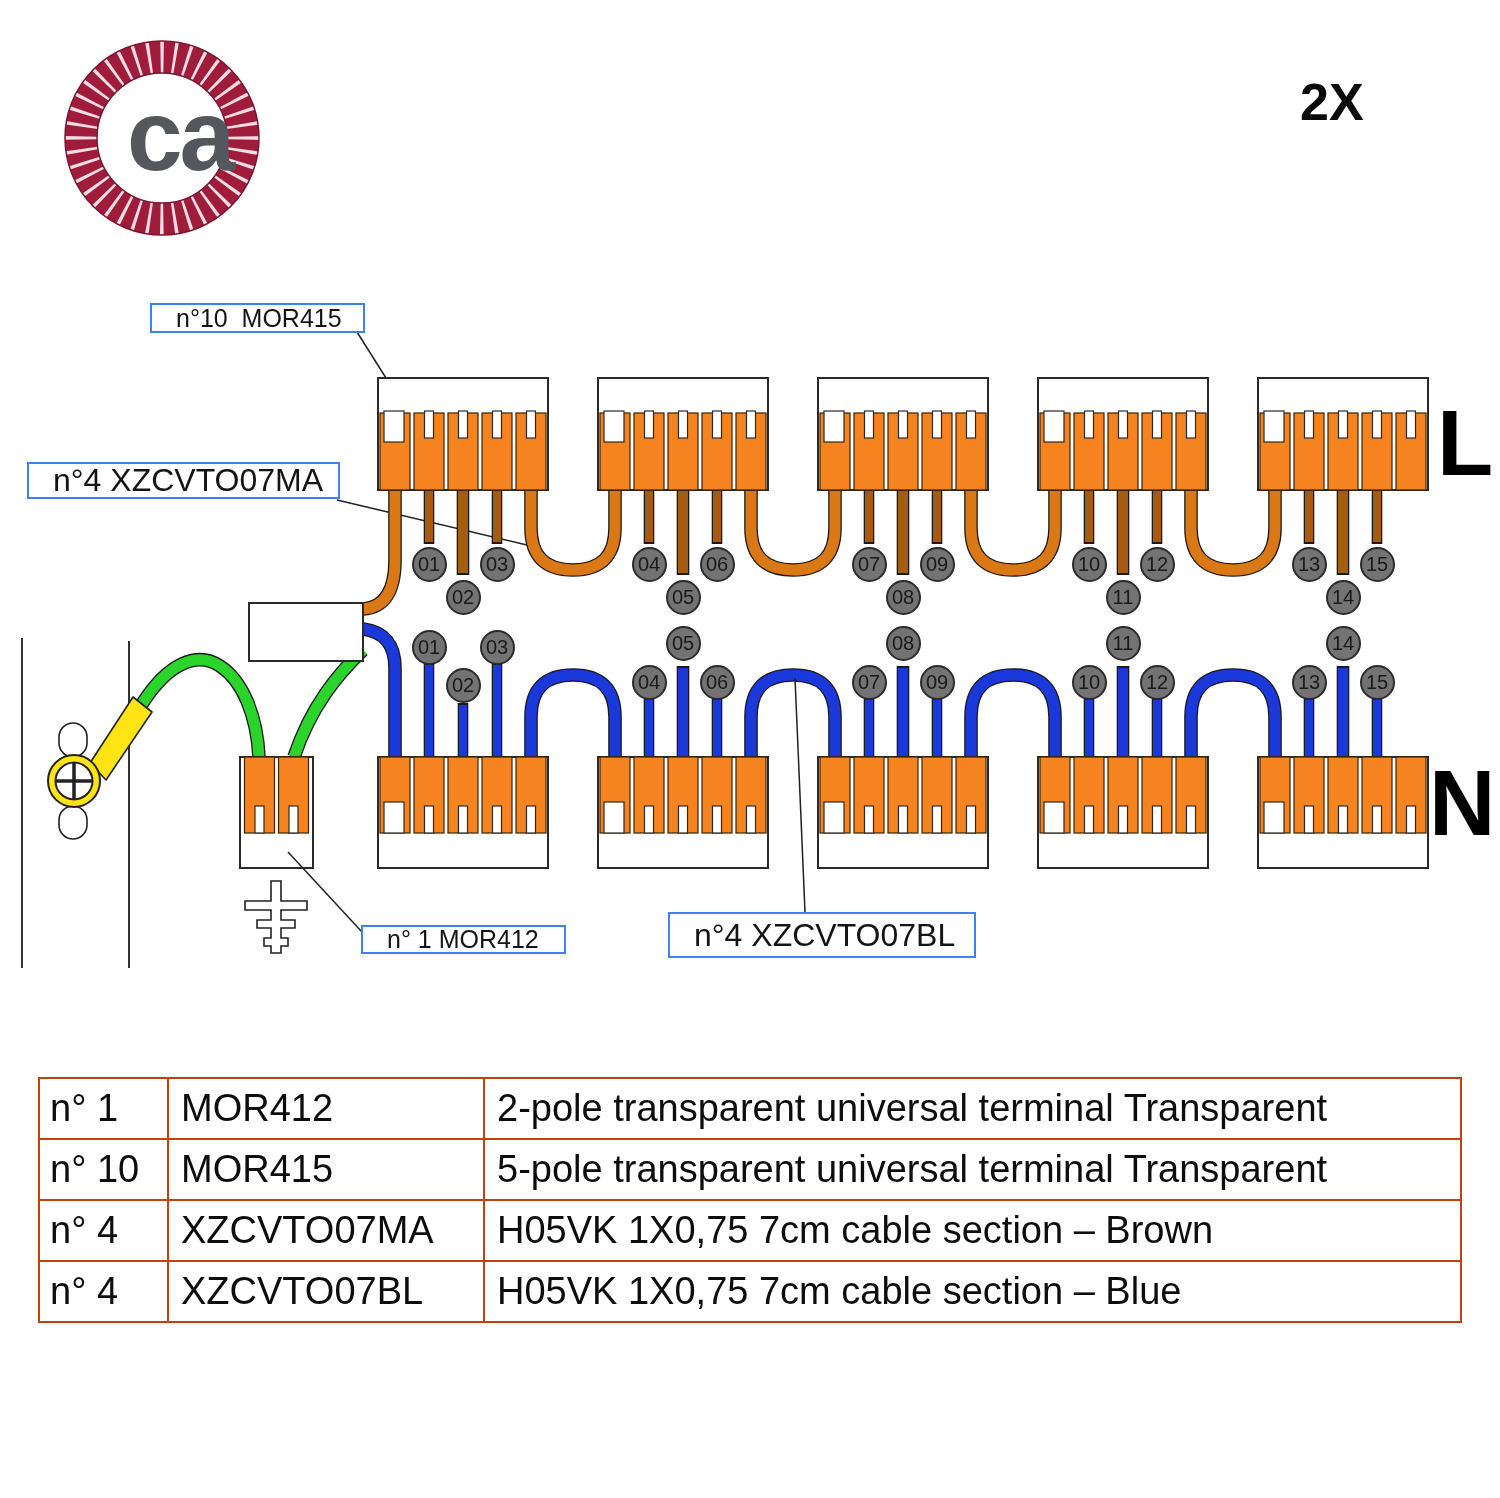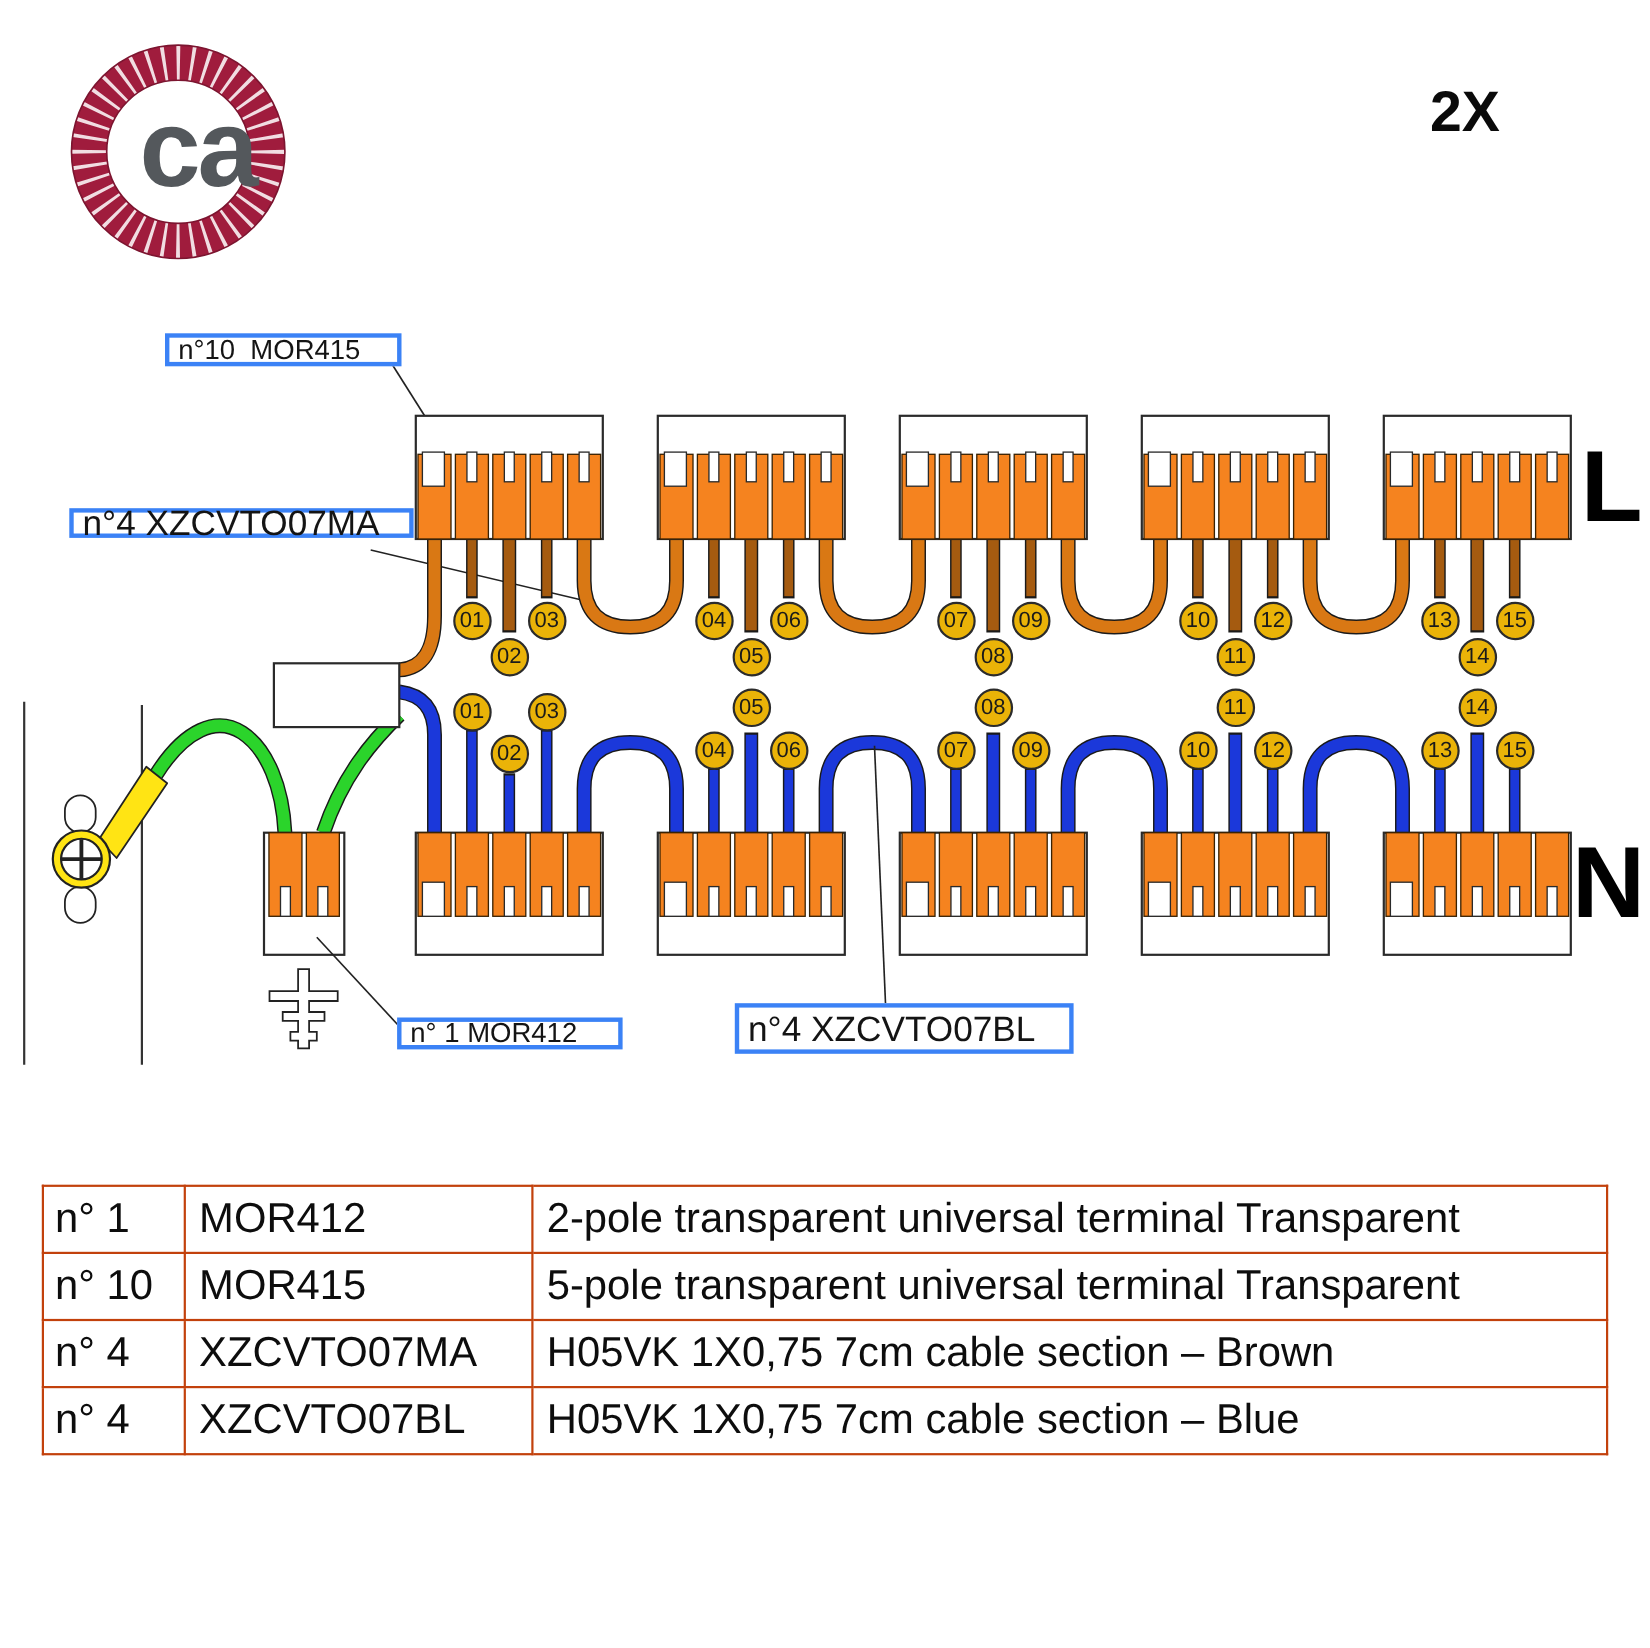--- a/index.html
+++ b/index.html
@@ -2,28 +2,28 @@
 <html><head>
 <meta charset="utf-8">
 <style>
   html,body{margin:0;padding:0;background:#ffffff;}
   .stage{
     position:relative;width:1500px;height:1498px;background:#ffffff;overflow:hidden;
     font-family:"Liberation Sans",sans-serif;color:#111;
   }
   svg{position:absolute;left:0;top:0;}
   .box-label{
-    position:absolute;box-sizing:border-box;background:#fff;border:4px solid #3b82f6;
-    display:flex;align-items:center;padding:0 8px;white-space:pre;color:#141414;
+    position:absolute;box-sizing:border-box;background:#fff;border:2px solid #3b82f6;
+    display:flex;align-items:center;padding:0 24px;white-space:pre;color:#141414;
   }
   .big-letter{position:absolute;font-weight:bold;font-size:92px;line-height:1;color:#000;}
   .qty-note{position:absolute;font-size:52px;line-height:1;color:#0a0a0a;font-weight:bold;}
   .num{
     position:absolute;width:35px;height:35px;border:2px solid #2b2b2b;border-radius:50%;
-    background:#eab308;display:flex;align-items:center;justify-content:center;
+    background:#737373;display:flex;align-items:center;justify-content:center;
     font-size:20px;color:#1a1a1a;box-sizing:border-box;letter-spacing:0;
   }
   .logo-wrap{position:absolute;left:60px;top:38px;width:205px;height:205px;}
   .logo-text{
     position:absolute;left:77px;top:95px;width:205px;text-align:center;
     font-size:100px;font-weight:bold;line-height:0.8;letter-spacing:-3px;
   }
   table.bom{
     position:absolute;left:38px;top:1077px;width:1424px;border-collapse:collapse;
     font-size:38px;color:#0d0d0d;table-layout:fixed;
@@ -309,21 +309,21 @@
         <circle cx="74" cy="781" r="18.5" fill="#fff" stroke="#222" stroke-width="2"></circle>
         <line x1="56" y1="781" x2="92" y2="781" stroke="#222" stroke-width="3.5"></line>
         <line x1="74" y1="763" x2="74" y2="799" stroke="#222" stroke-width="3.5"></line>
       </g>
       <g>
         <path d="M271,881 h10 v20 h26 v9 h-26 v10 h14 v8 h-14 v10 h7 v8 h-7 v7 h-10 v-7 h-7 v-8 h7 v-10 h-14 v-8 h14 v-10 h-26 v-9 h26 z" fill="#fff" stroke="#222" stroke-width="1.6" stroke-linejoin="miter"></path>
       </g>
     </svg>
 
   <div class="box-label" style="left:150px;top:303px;width:215px;height:30px;font-size:25px;">n°10  MOR415</div>
-  <div class="box-label" style="left:27px;top:462px;width:313px;height:27px;font-size:32px;margin-left:36px;">n°4 XZCVTO07MA</div>
+  <div class="box-label" style="left:27px;top:462px;width:313px;height:37px;font-size:32px;">n°4 XZCVTO07MA</div>
   <div class="box-label" style="left:361px;top:925px;width:205px;height:29px;font-size:25px;">n° 1 MOR412</div>
   <div class="box-label" style="left:668px;top:912px;width:308px;height:46px;font-size:32px;">n°4 XZCVTO07BL</div>
 
   <div class="big-letter" style="left:1437px;top:397px;">L</div>
   <div class="big-letter" style="left:1429px;top:757px;">N</div>
 
   <div id="badges">
       <div class="num" style="left: 411.5px; top: 546.5px;">01</div>
       <div class="num" style="left: 445.5px; top: 579.5px;">02</div>
       <div class="num" style="left: 479.5px; top: 546.5px;">03</div>

